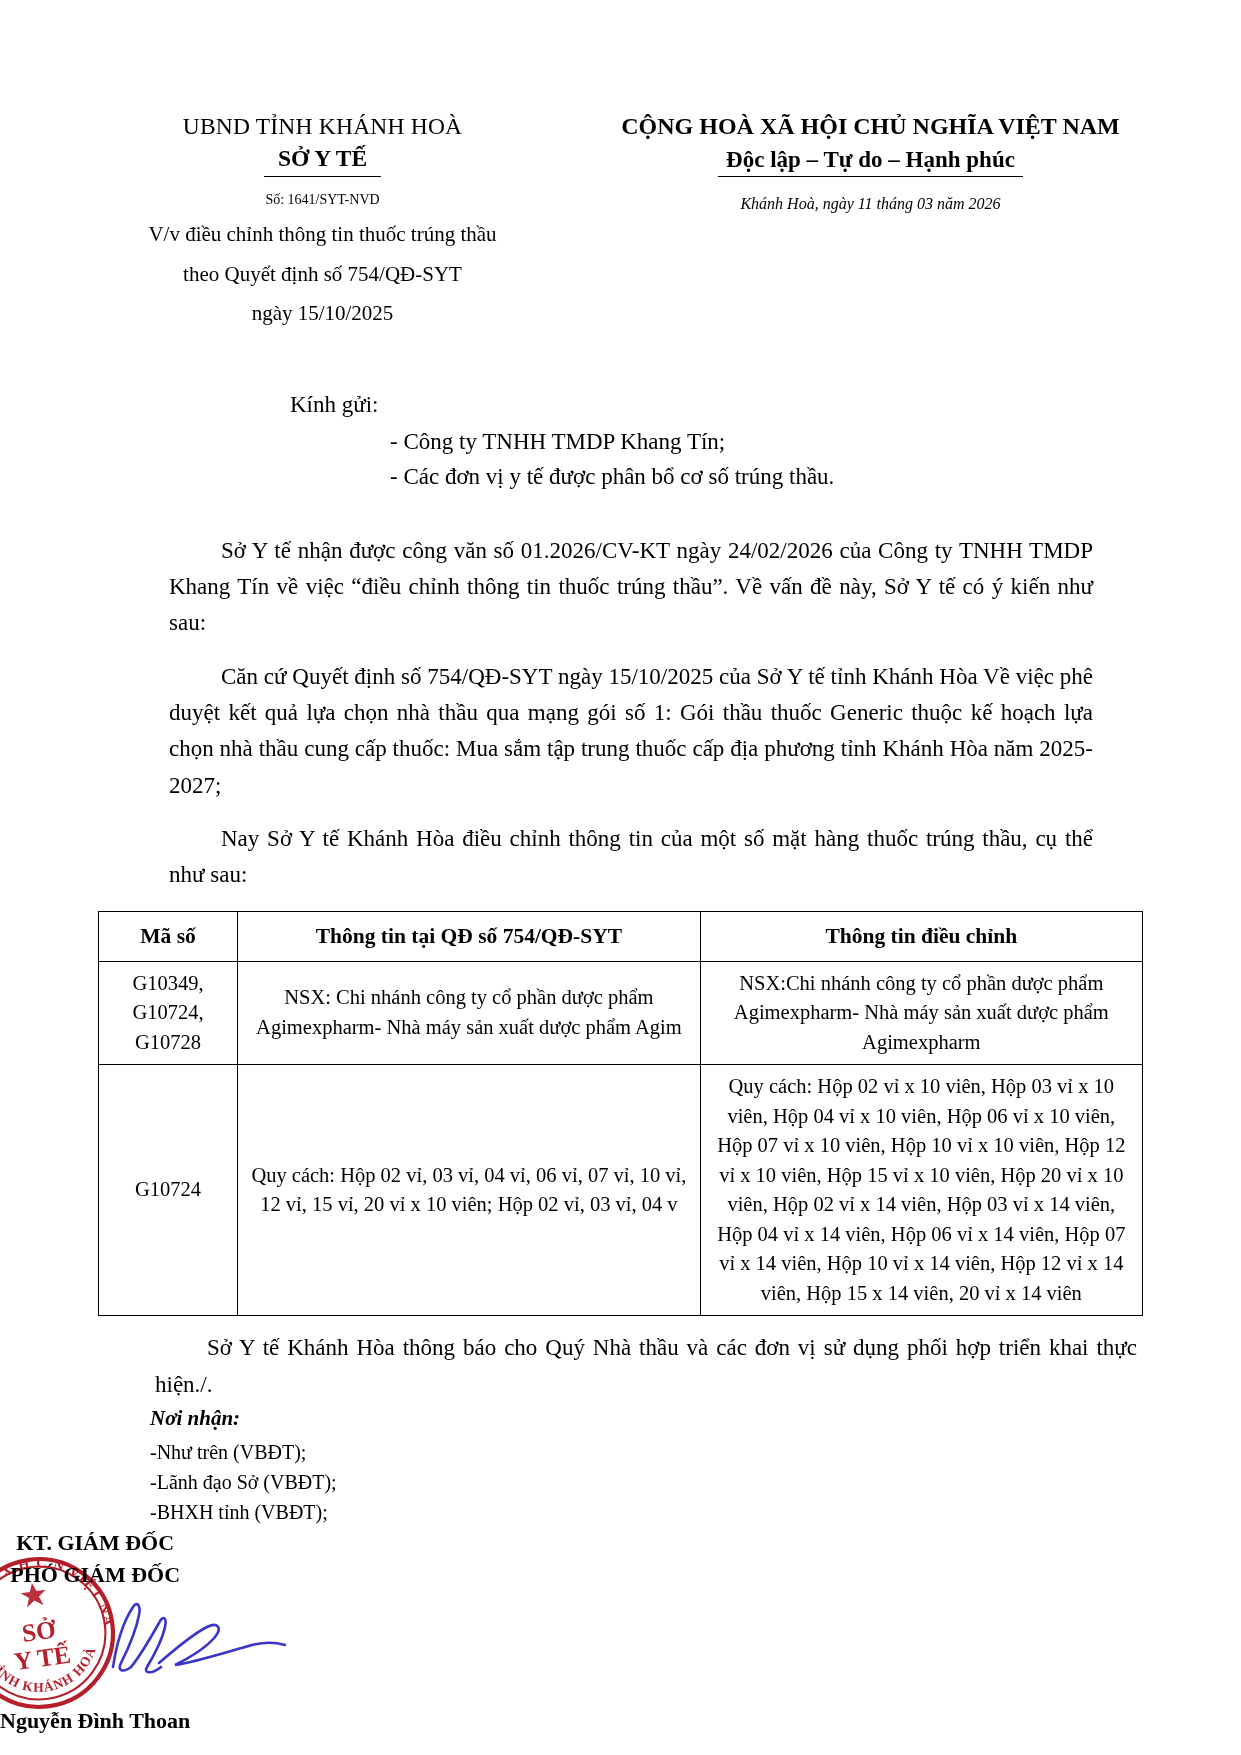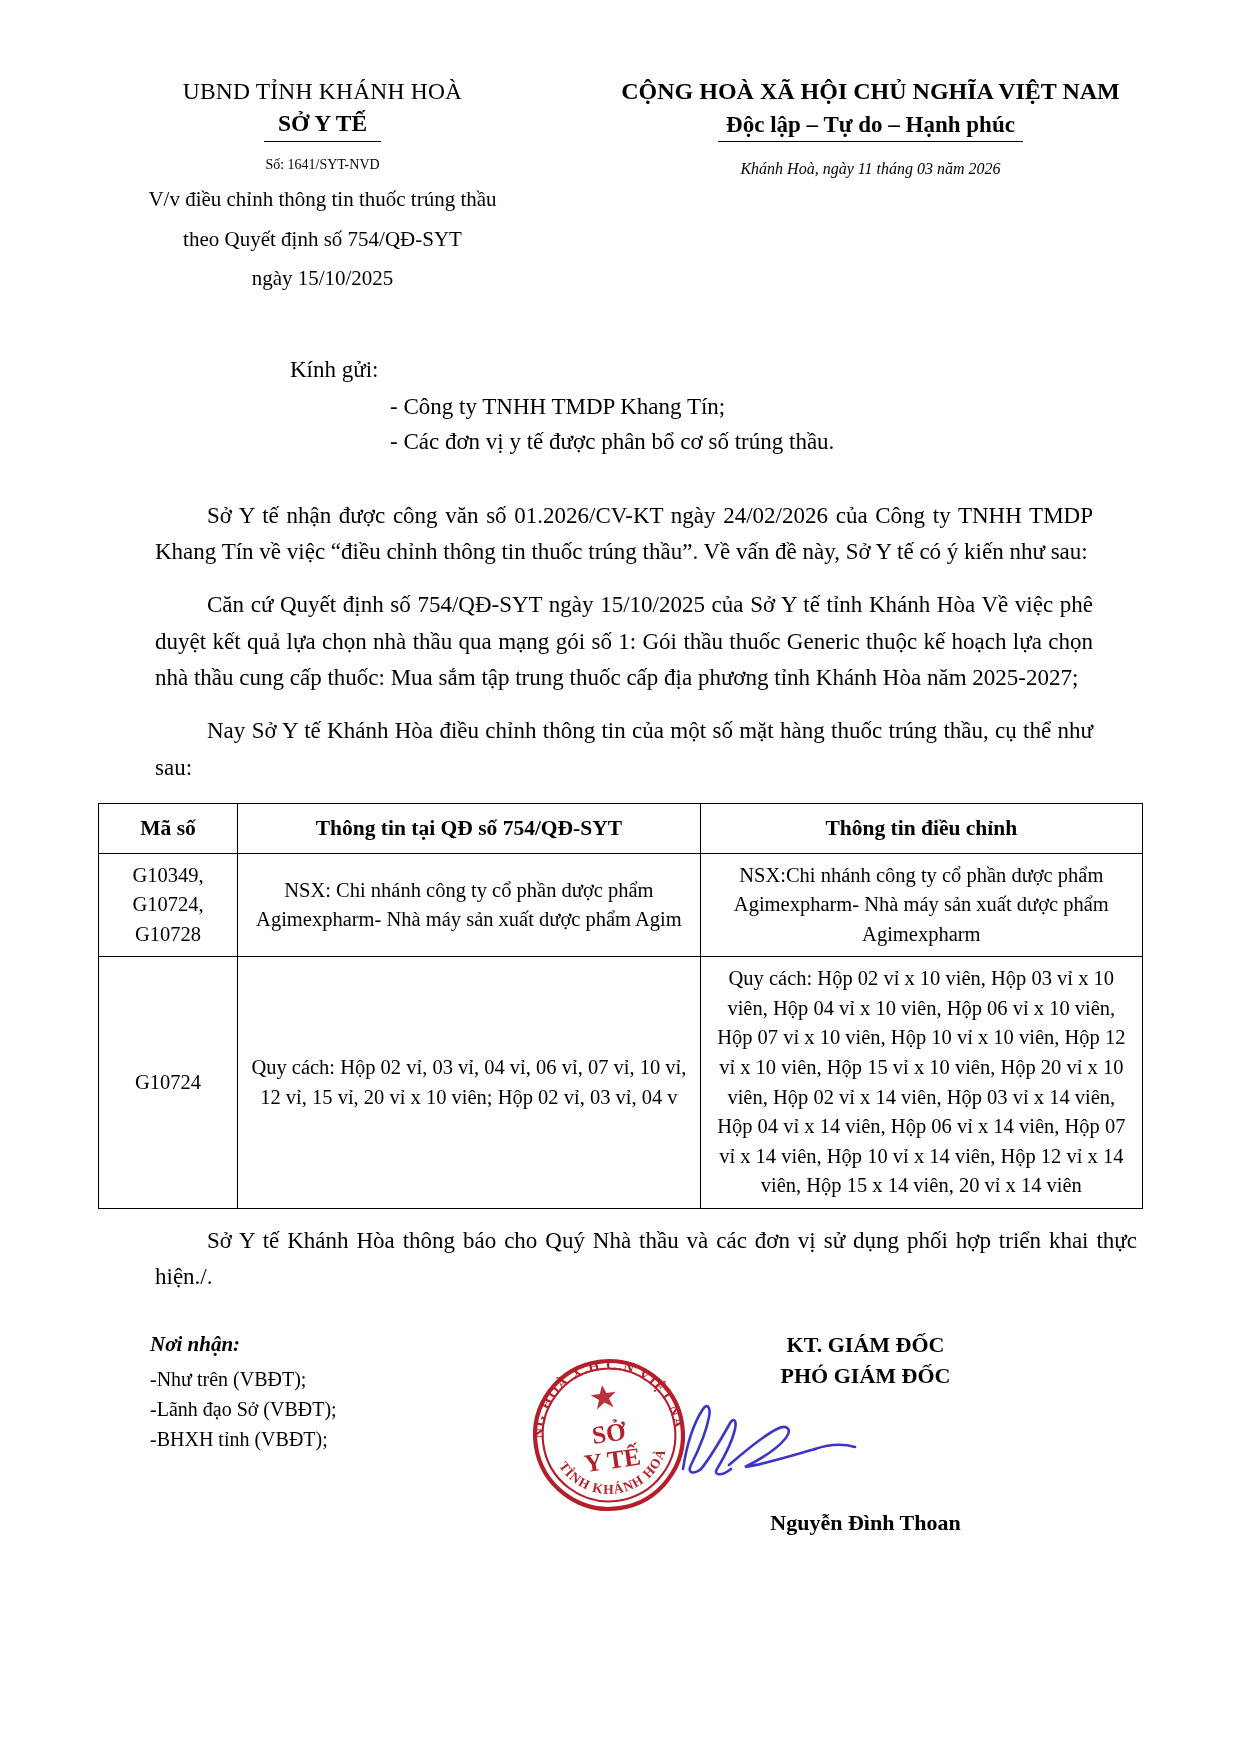--- a/index.html
+++ b/index.html
@@ -21,21 +21,21 @@
     height: 1755px;
     padding: 0;
     box-sizing: border-box;
   }
 
   
   .header {
     display: flex;
     flex-direction: row;
     align-items: flex-start;
-    padding-top: 76px;
+    padding-top: 111px;
   }
   .hdr-left {
     width: 455px;
     margin-left: 95px;
     text-align: center;
     line-height: 1.33;
   }
   .hdr-right {
     flex: 1;
     text-align: center;
@@ -98,21 +98,21 @@
   
   .body-text {
     margin-top: 38px;
     padding-left: 155px;
     padding-right: 148px;
     font-size: 23px;
     line-height: 1.58;
     text-align: justify;
   }
   .body-text p {
-    margin: 0 0 17px 0;
+    margin: 0 0 17px 14px;
     text-indent: 52px;
   }
 
   
   .tbl-wrap {
     margin-top: 6px;
     padding-left: 98px;
     padding-right: 98px;
   }
   table.info {
@@ -147,23 +147,22 @@
     padding-left: 155px;
     padding-right: 104px;
     font-size: 23px;
     line-height: 1.58;
     text-align: justify;
   }
   .closing p { margin: 0; text-indent: 52px; }
 
   
   .sign-area {
-    margin-top: 34px;
     display: flex;
-    flex-direction: row;
+    flex-direction: column;
     align-items: flex-start;
   }
   .recv-block {
     width: 420px;
     padding-left: 150px;
     font-size: 20px;
     line-height: 1.5;
   }
   .recv-title {
     font-weight: bold;

